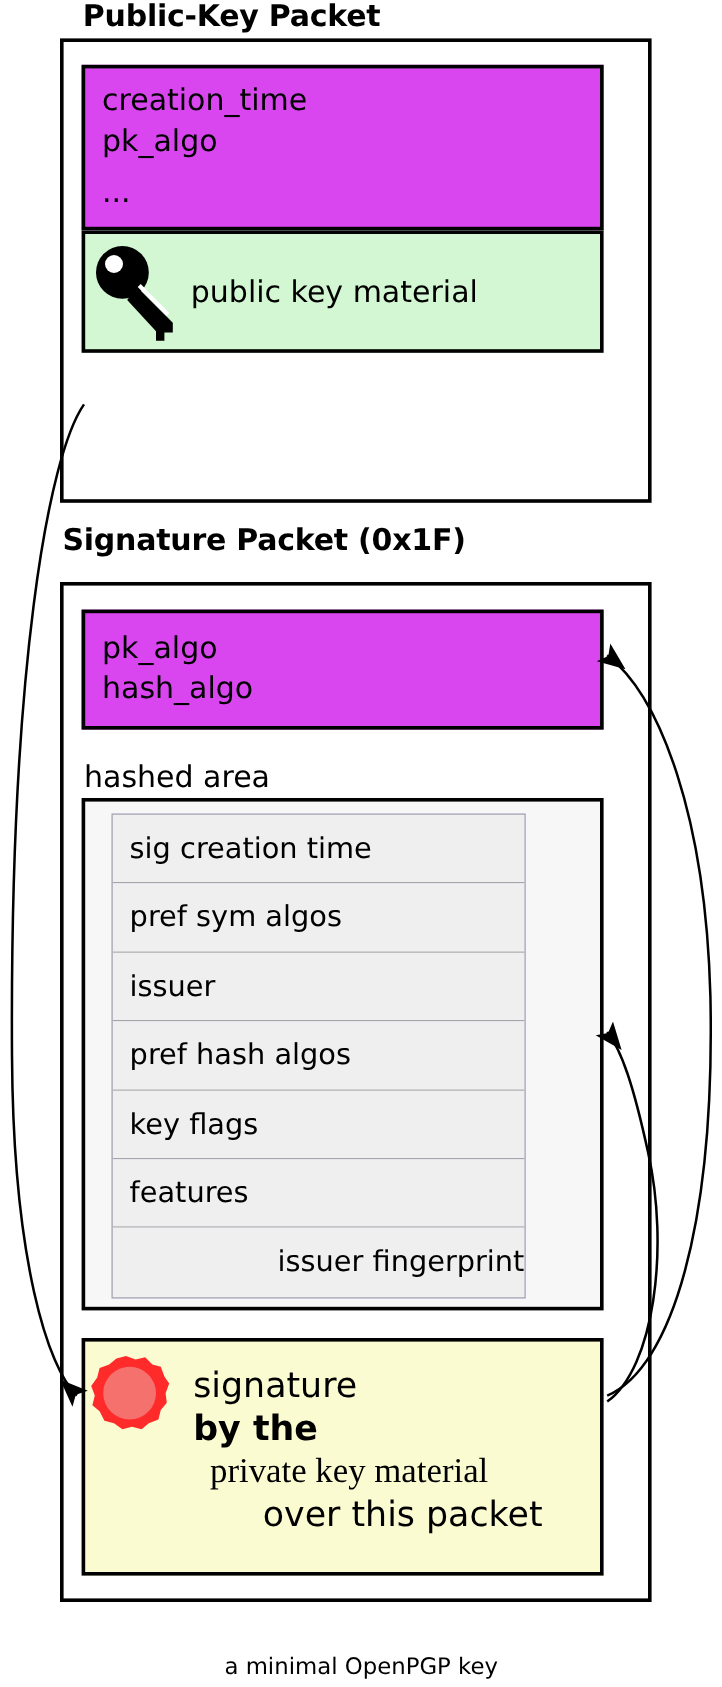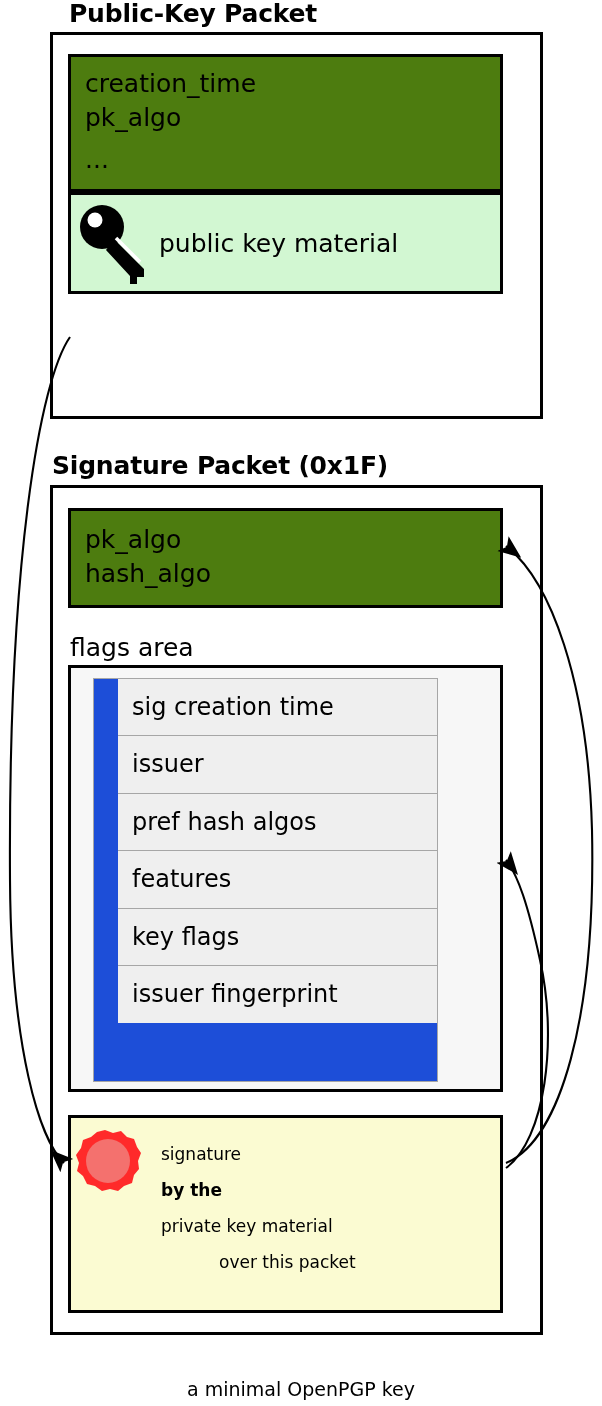--- a/index.html
+++ b/index.html
@@ -37,21 +37,21 @@
     background: #ffffff;
     box-sizing: border-box;
   }
   .field-box {
     position: absolute;
     border: 3px solid #000000;
     box-sizing: border-box;
     font-size: 25px;
     line-height: 34px;
   }
-  .lavender { background: #4d7c0f; }
+  .lavender { background: #d946ef; }
   .green    { background: #d2f7d2; }
   .yellow   { background: #fbfbd2; }
 
   .field-text {
     position: absolute;
     white-space: pre;
   }
 
   
   .area-label {
@@ -63,40 +63,39 @@
   .area-box {
     position: absolute;
     border: 3px solid #000000;
     background: #f7f7f7;
     box-sizing: border-box;
   }
   .sub-list {
     position: absolute;
     border: 1px solid #a6a6a6;
     box-sizing: border-box;
-    background: #1d4ed8;
-    padding-left: 24px;
+    background: #c4b5fd;
   }
   .sub-row {
     border-bottom: 1px solid #a6a6a6;
     box-sizing: border-box;
     font-size: 24px;
     line-height: 57px;
     padding-left: 14px;
     height: 57.4px;
     white-space: nowrap;
     overflow: hidden;
     background: #efefef;
   }
-  .sub-row.last { border-bottom: none; }
+  .sub-row.last { border-bottom: none; text-align: right; }
 
   
   .sig-text {
     position: absolute;
-    font-size: 17px;
+    font-size: 29px;
     line-height: 36px;
     white-space: pre;
   }
 
   
   .caption {
     position: absolute;
     width: 602px;
     text-align: center;
     font-size: 19px;
@@ -131,46 +130,47 @@
   <div class="field-box lavender" style="left:68px; top:54px; width:435px; height:138px;">
     <div class="field-text" style="left:14px; top:10px;">creation_time</div>
     <div class="field-text" style="left:14px; top:44px;">pk_algo</div>
     <div class="field-text" style="left:14px; top:86px;">...</div>
   </div>
 
   <div class="field-box green" style="left:68px; top:192px; width:435px; height:102px;padding-left:41px;">
     <div class="field-text" style="left:88px; top:32px;">public key material</div>
   </div>
 
-  <div class="packet-title" style="left:52px; top:452px;">Signature Packet (0x1F)</div>
+  <div class="packet-title" style="left:52px; top:436px;">Signature Packet (0x1F)</div>
 
   <div class="packet-box" style="left:50px; top:485px; width:493px; height:850px;"></div>
 
   <div class="field-box lavender" style="left:68px; top:508px; width:435px; height:100px;">
     <div class="field-text" style="left:14px; top:12px;">pk_algo</div>
     <div class="field-text" style="left:14px; top:46px;">hash_algo</div>
   </div>
 
-  <div class="area-label" style="left:70px; top:634px;">flags area</div>
+  <div class="area-label" style="left:70px; top:634px;">hashed area</div>
 
   <div class="area-box" style="left:68px; top:665px; width:435px; height:427px;"></div>
 
   <div class="sub-list" id="subpacket-list" style="left:93px; top:678px; width:345px; height:404px;">
       <div class="sub-row">sig creation time</div>
+      <div class="sub-row">pref sym algos</div>
       <div class="sub-row">issuer</div>
       <div class="sub-row">pref hash algos</div>
+      <div class="sub-row">key flags</div>
       <div class="sub-row">features</div>
-      <div class="sub-row">key flags</div>
       <div class="sub-row last">issuer fingerprint</div>
     </div>
 
   <div class="field-box yellow" style="left:68px; top:1115px; width:435px; height:198px;">
     <div class="sig-text" style="left:90px; top:18px;">signature</div>
     <div class="sig-text" style="left:90px; top:54px;font-weight:bold;">by the</div>
-    <div class="sig-text" style="left:90px; top:90px;">private key material</div>
+    <div class="sig-text" style="left:104px; top:90px;font-family:Liberation Serif, serif;">private key material</div>
     <div class="sig-text" style="left:104px; top:126px;margin-left:44px;">over this packet</div>
   </div>
 
   <svg id="icons" viewBox="0 0 602 1406">
 
     <g transform="translate(76,205)">
       <circle cx="26" cy="22" r="22" fill="#000000"></circle>
       <circle cx="19" cy="15" r="7.5" fill="#ffffff"></circle>
       <path d="M 38 34 L 68 64 L 68 72 L 61 72 L 61 79 L 54 79 L 54 71 L 30 45 Z" fill="#000000"></path>
       <path d="M 40 33 L 64 57" stroke="#ffffff" stroke-width="3.5" fill="none"></path>

